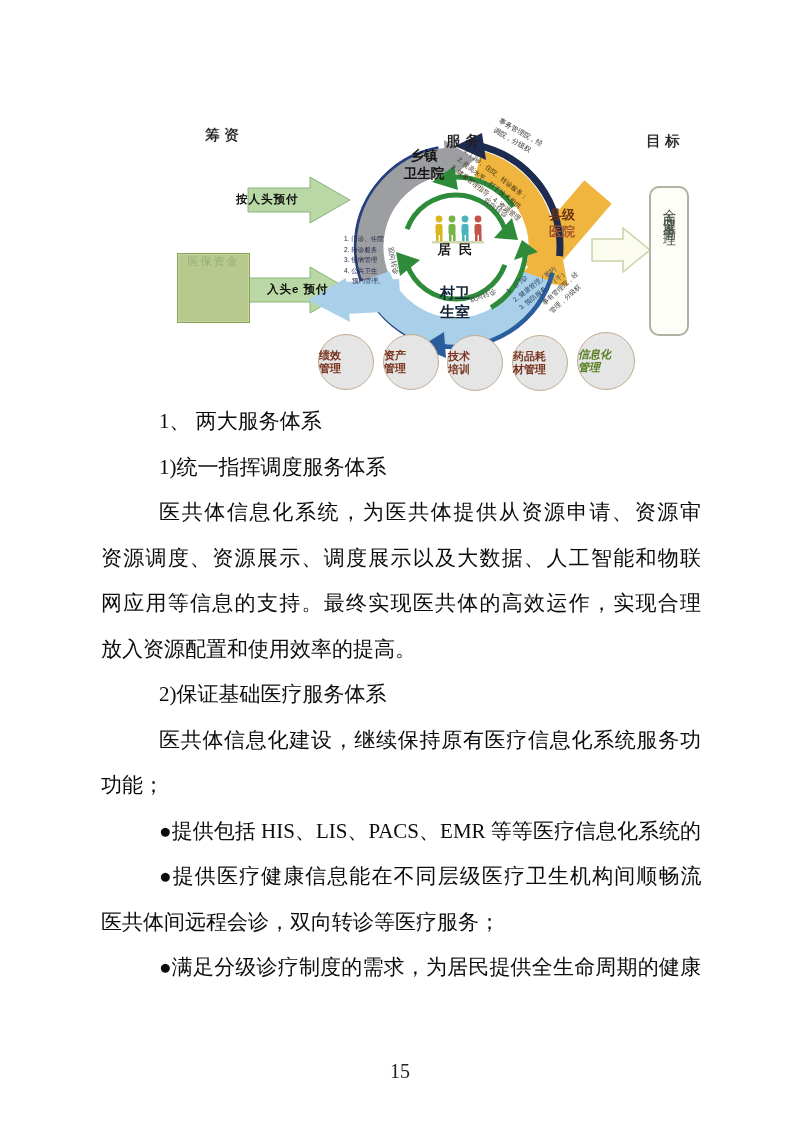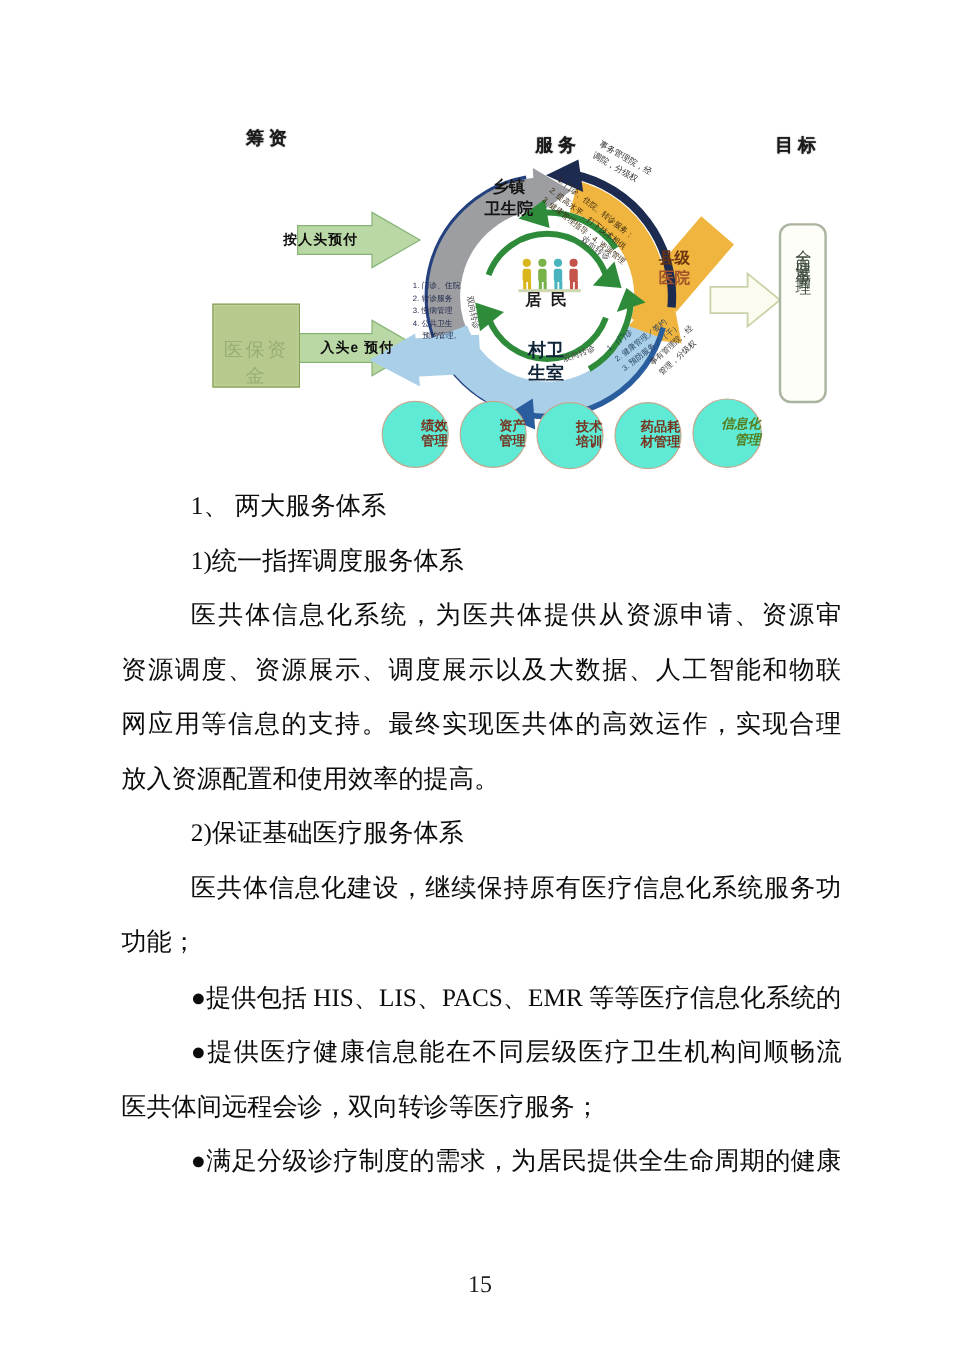--- a/index.html
+++ b/index.html
@@ -4,38 +4,38 @@
 <style>
   html,body{margin:0;padding:0;}
   body{
     width:800px;height:1132px;background:#ffffff;position:relative;
     font-family:"Liberation Serif","DejaVu Serif",serif;color:#111;
     overflow:hidden;
   }
   .abs{position:absolute;}
   
   #diagram{position:absolute;left:0;top:0;width:800px;height:410px;filter:blur(0.3px);}
-  .col-label{position:absolute;font-weight:bold;font-size:15px;letter-spacing:4px;color:#1a1a1a;font-family:"Liberation Sans","DejaVu Sans",sans-serif;text-shadow:0 0 1px #333;}
+  .col-label{position:absolute;font-weight:normal;font-size:15px;letter-spacing:4px;color:#1a1a1a;font-family:"Liberation Sans","DejaVu Sans",sans-serif;text-shadow:0 0 1px #333;margin-top:20px;}
   .gbox{position:absolute;background:#b7c98c;border:1px solid #87a257;box-shadow:inset 0 0 0 1px #c6d5a0;text-align:center;font-family:"Liberation Sans","DejaVu Sans",sans-serif;}
   .gbox .l1{display:block;margin-top:20px;font-size:10.5px;font-weight:bold;color:#33691e;letter-spacing:1px;}
   .gbox .l2{display:block;font-size:11px;color:#7d9b55;letter-spacing:1px;}
-  .gbox .faint{display:block;margin-top:28px;font-size:16px;color:#97ae77;letter-spacing:2px;}
+  .gbox .faint{display:block;font-size:11px;color:#97ae77;letter-spacing:2px;}
   .arrow-label{position:absolute;font-weight:bold;font-size:11.5px;color:#0d0d0d;font-family:"Liberation Sans","DejaVu Sans",sans-serif;letter-spacing:1px;}
   .ring-label{position:absolute;text-align:center;font-family:"Liberation Sans","DejaVu Sans",sans-serif;font-weight:bold;}
   .township{left:387px;top:147px;width:74px;font-size:13.5px;line-height:18px;color:#141414;}
   .county{left:536px;top:206px;width:52px;font-size:13px;line-height:17px;}
   .county .c1{color:#6b3410;}
   .county .c2{color:#a0522d;font-weight:bold;}
   .village{left:416px;top:283px;width:78px;font-size:15px;line-height:19px;color:#0f2438;}
   .residents{left:430px;top:241px;width:52px;font-size:13.5px;color:#1c1c1c;letter-spacing:2px;white-space:pre;}
   .tinytext{position:absolute;font-family:"Liberation Sans","DejaVu Sans",sans-serif;font-size:6.5px;line-height:10.5px;color:#22294a;}
   .tinyrot{transform-origin:left top;}
   .goalbox{position:absolute;left:649px;top:186px;width:36px;height:146px;background:#fefef8;border:2px solid #aab4a0;border-radius:10px;display:flex;align-items:flex-start;justify-content:center;}
   .goalbox span{writing-mode:vertical-rl;text-orientation:upright;font-size:13px;letter-spacing:5px;color:#3c4a3c;margin-top:10px;font-family:"Liberation Sans","DejaVu Sans",sans-serif;}
-  .mcircle{position:absolute;width:54px;height:54px;border-radius:50%;background:#5eead4;border:1px solid #c2aa90;display:flex;flex-direction:column;align-items:flex-end;justify-content:center;font-family:"Liberation Sans","DejaVu Sans",sans-serif;font-weight:bold;font-size:11px;line-height:13.5px;color:#79331f;text-align:center;}
+  .mcircle{position:absolute;width:54px;height:54px;border-radius:50%;background:#e5e5e5;border:1px solid #c2aa90;display:flex;flex-direction:column;align-items:flex-start;justify-content:center;font-family:"Liberation Sans","DejaVu Sans",sans-serif;font-weight:bold;font-size:11px;line-height:13.5px;color:#79331f;text-align:center;}
   .mcircle.green{color:#567d1e;font-style:italic;}
   
   #bodytext{position:absolute;left:101px;top:399px;width:600px;}
   .line{height:45.5px;line-height:45.5px;font-size:21px;overflow:hidden;color:#0c0c0c;}
   .ind{padding-left:58px;}
   .just{text-align:justify;text-align-last:justify;}
   .tight{letter-spacing:-0.5px;}
   #pagenum{position:absolute;left:0;top:1060px;width:800px;text-align:center;font-size:20px;color:#222;}
 </style>
 </head>

